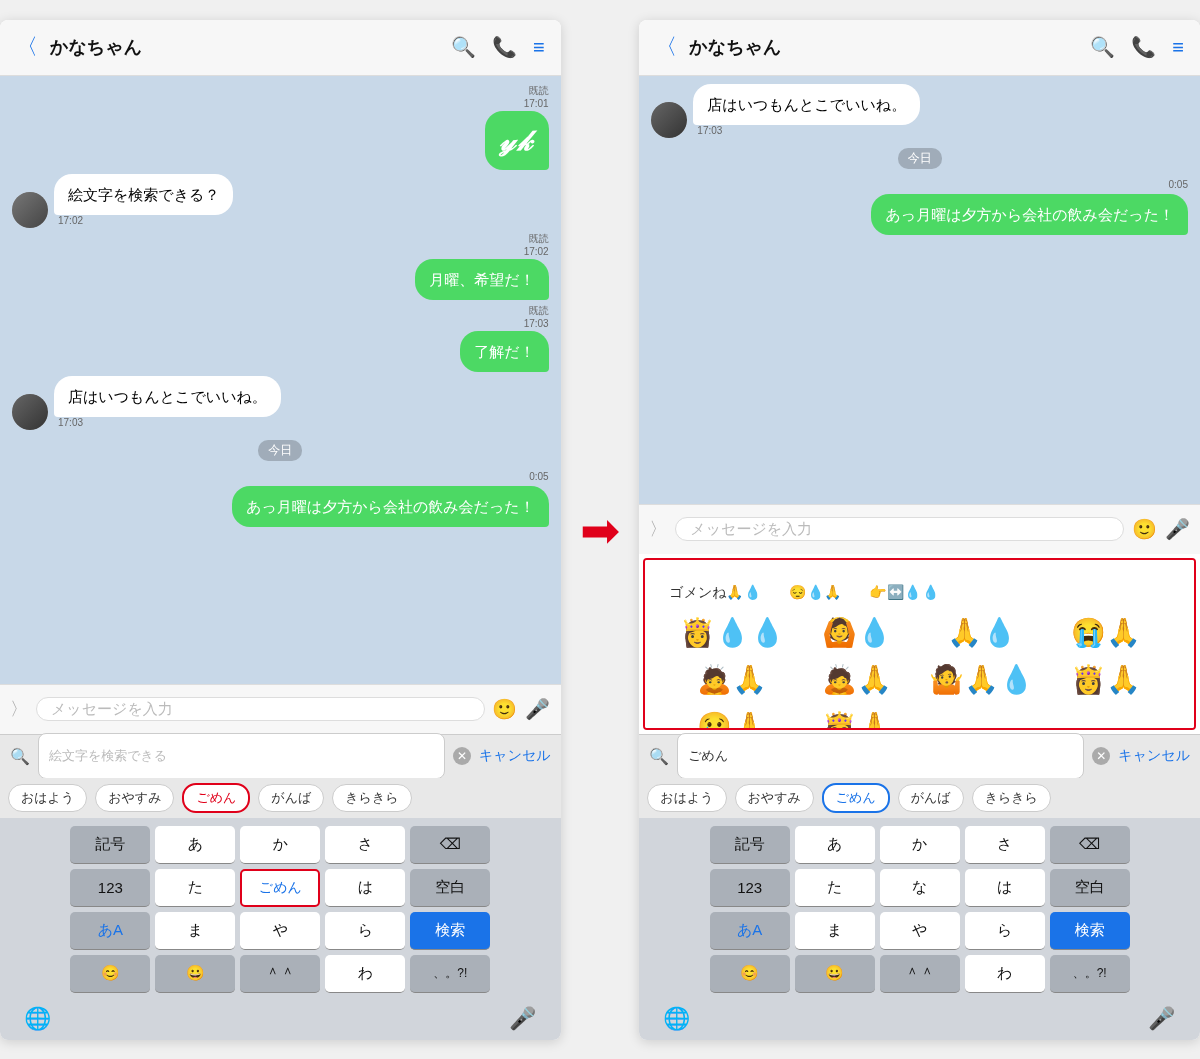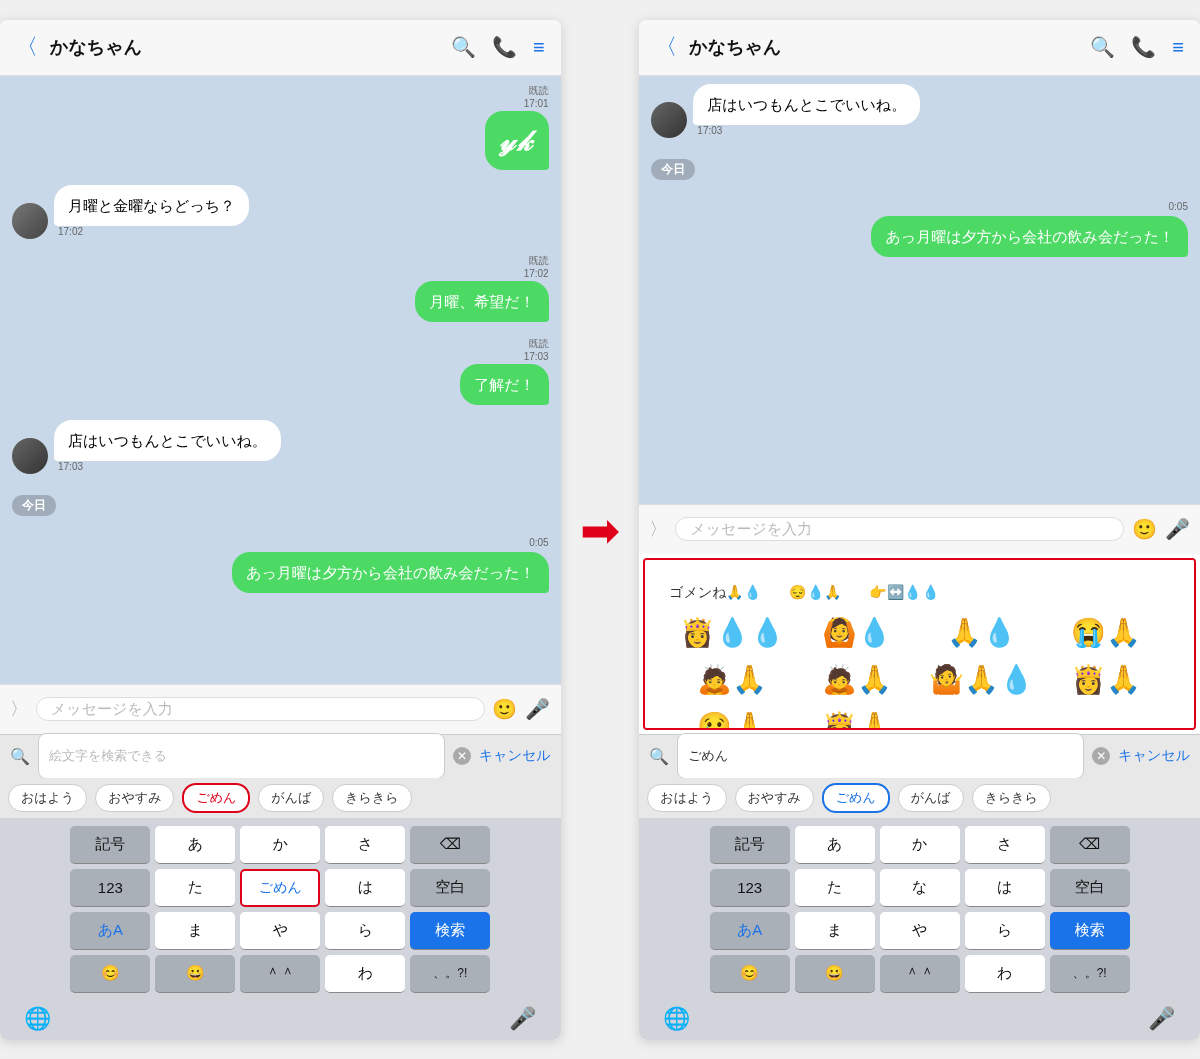--- a/index.html
+++ b/index.html
@@ -75,21 +75,21 @@
     }
 
     
     .chat-area {
       flex: 1;
       background: #c8d8e8;
       overflow: hidden;
       display: flex;
       flex-direction: column;
       padding: 8px 12px;
-      gap: 15px;
+      gap: 4px;
     }
 
     .msg-row {
       display: flex;
       align-items: flex-end;
       gap: 6px;
     }
 
     .msg-row.right {
       flex-direction: row-reverse;
@@ -146,23 +146,22 @@
     }
 
     .msg-read {
       font-size: 10px;
       color: #666;
       text-align: right;
     }
 
     .date-badge {
       display: flex;
-      justify-content: flex-start;
+      justify-content: center;
       margin: 6px 0;
-      font-weight: bold;
     }
 
     .date-badge span {
       background: rgba(0,0,0,0.2);
       color: #fff;
       font-size: 12px;
       padding: 2px 10px;
       border-radius: 10px;
     }
 
@@ -402,21 +401,21 @@
         <div class="msg-read">既読<br>17:01</div>
         <div class="bubble right" style="font-size:28px;font-weight:bold;letter-spacing:2px;font-style:italic;">𝓎𝓀</div>
       </div>
     </div>
 
     <div class="msg-row left">
       <div class="avatar">
         <div style="width:36px;height:36px;background:linear-gradient(135deg,#777,#444);border-radius:50%;"></div>
       </div>
       <div class="bubble-wrap">
-        <div class="bubble left">月曜と金曜ならどっち？</div>
+        <div class="bubble left">絵文字を検索できる？</div>
         <span class="msg-time left">17:02</span>
       </div>
     </div>
 
     <div class="msg-row right">
       <div style="display:flex;flex-direction:column;align-items:flex-end;gap:2px;">
         <div class="msg-read">既読<br>17:02</div>
         <div class="bubble right">月曜、希望だ！</div>
       </div>
     </div>

